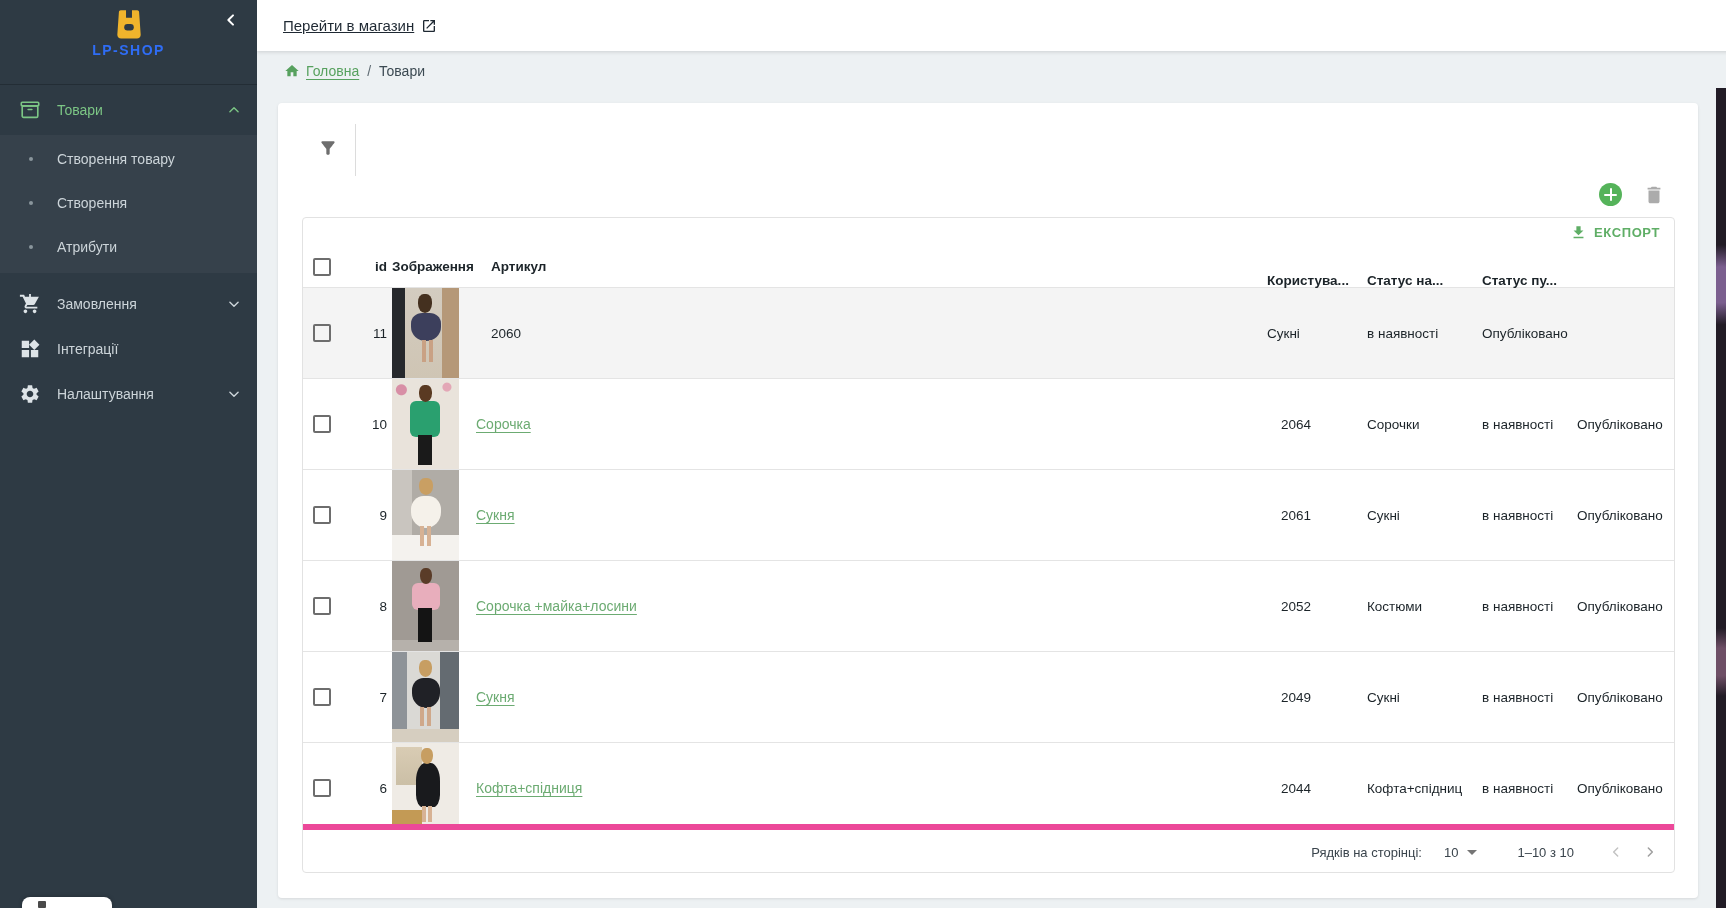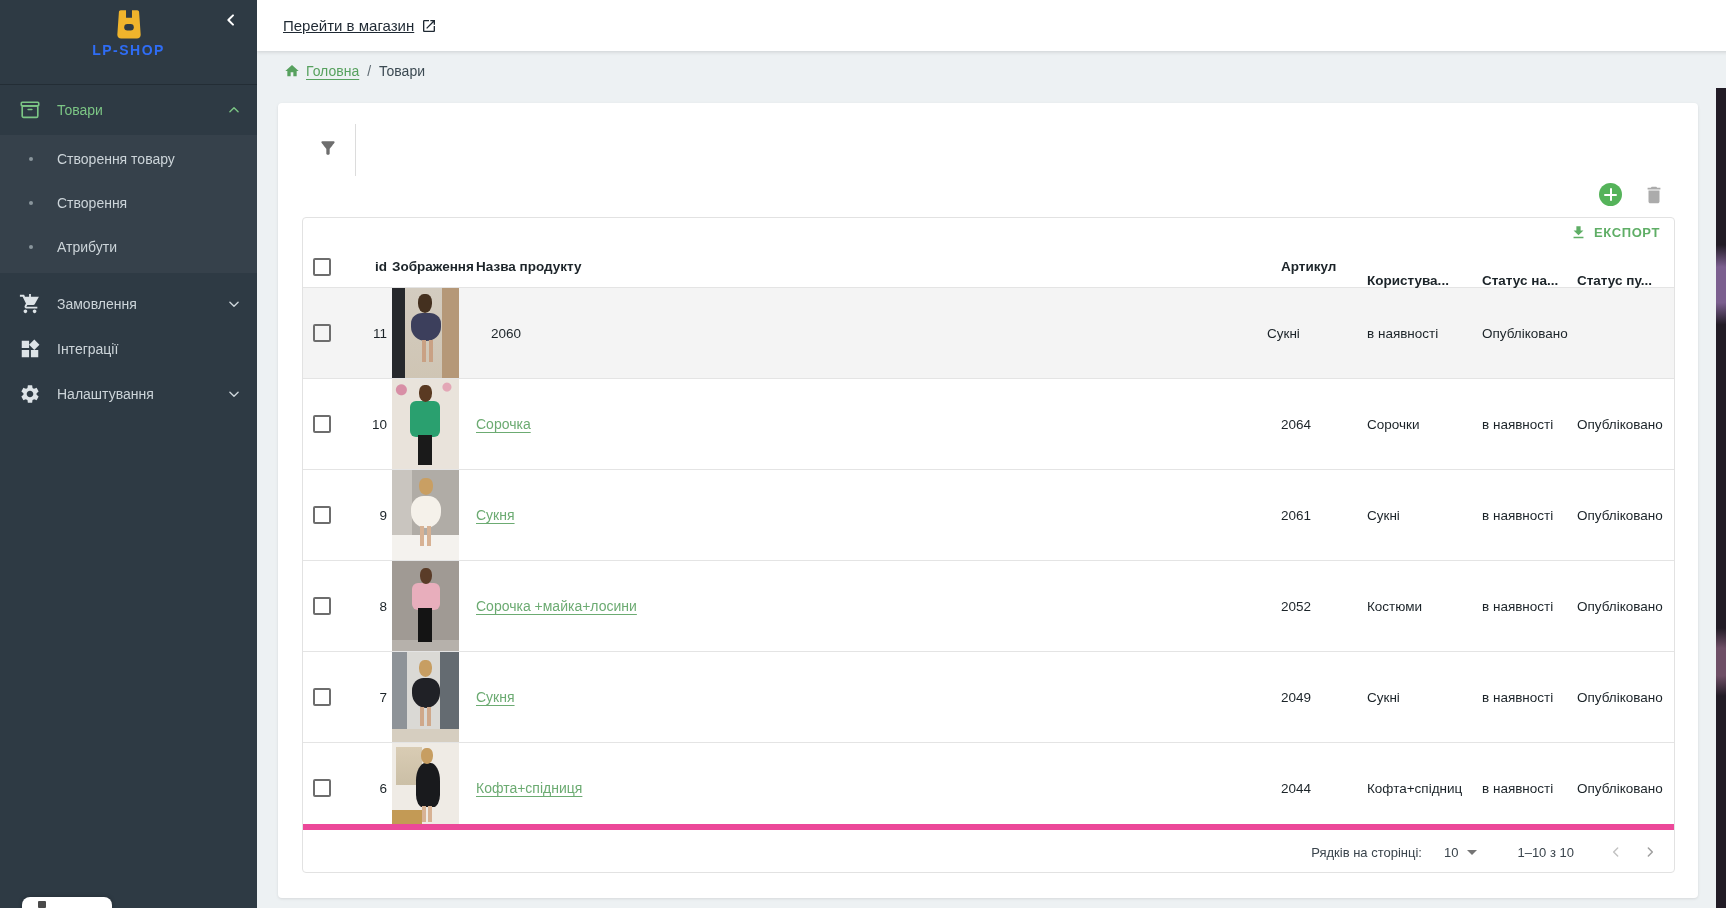--- a/index.html
+++ b/index.html
@@ -284,21 +284,20 @@
         <span>ЕКСПОРТ</span>
       </div>
     </div>
 
     <div class="tgrid thead">
       <div class="cell-check">
           <div class="cbx"></div>
         </div>
       <div class="cell-id">id</div>
       <div class="cell-img" style="align-self:center;height:auto">Зображення</div>
-      <div class="cell-name">Назва продукту</div>
       <div class="cell-sku">Артикул</div>
       <div class="cell-cat hdr-trunc">Користува...</div>
       <div class="cell-stock hdr-trunc">Статус на...</div>
       <div class="cell-pub hdr-trunc">Статус пу...</div>
     </div>
 
     <div class="tgrid trow hovered">
       <div class="cell-check">
           <div class="cbx"></div>
         </div>

